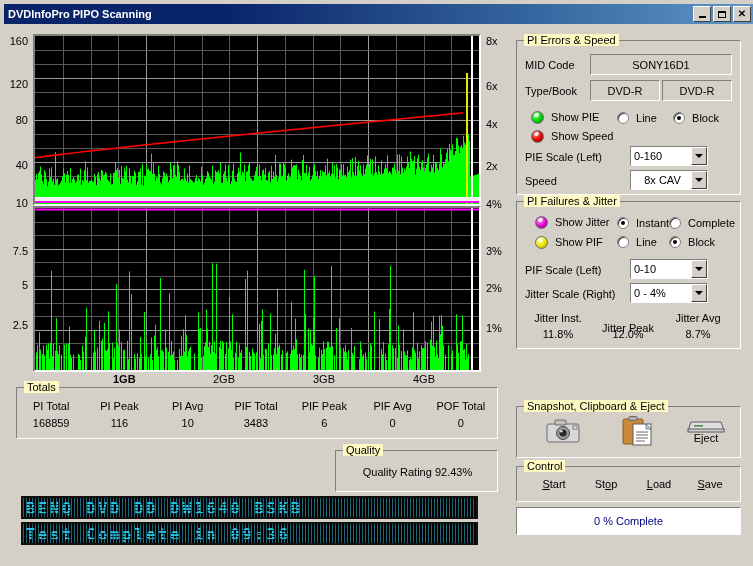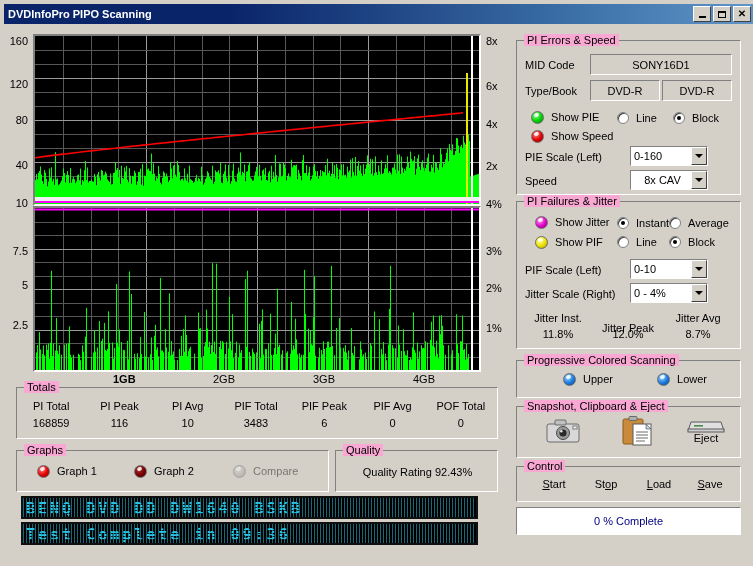--- a/index.html
+++ b/index.html
@@ -23,21 +23,21 @@
     border-right:1px solid #404040;border-bottom:1px solid #404040;
     display:flex;align-items:center;justify-content:center;
     font-size:9px;line-height:1;font-family:"Liberation Sans",sans-serif;}
   .winbtn .gl{display:block;}
   .min-gl{width:7px;height:2px;background:#000;margin-top:5px;}
   .max-gl{width:8px;height:7px;border:1px solid #000;border-top-width:2px;box-sizing:border-box;}
   .cls-gl{font-size:10px;font-weight:bold;line-height:10px;}
   
   .group{position:absolute;box-sizing:border-box;
     border:1px solid #808080;border-right-color:#fff;border-bottom-color:#fff;}
-  .group>.gtitle{position:absolute;top:-7px;left:7px;background:#f9a8d4;
+  .group>.gtitle{position:absolute;top:-7px;left:7px;background:#fef9c3;
     padding:0 3px;font-size:11px;color:#000;white-space:nowrap;}
   
   .chartwrap{position:absolute;background:#000;box-sizing:border-box;
     border-top:2px solid #808080;border-left:2px solid #808080;
     border-right:2px solid #fff;border-bottom:2px solid #fff;}
   .plot{position:absolute;left:0;top:0;right:0;bottom:0;overflow:hidden;background:#000;}
   .axislbl{position:absolute;font-size:11px;color:#000;text-align:right;white-space:nowrap;}
   .axislblR{position:absolute;font-size:11px;color:#000;text-align:left;white-space:nowrap;}
   .xlbl{position:absolute;font-size:11px;color:#000;white-space:nowrap;}
   
@@ -992,35 +992,20 @@
         <div class="ctrtxt" style="left: 0px; top: 29px; width: 68.2857px; text-align: center;">168859</div>
         <div class="ctrtxt" style="left: 68.2857px; top: 29px; width: 68.2857px; text-align: center;">116</div>
         <div class="ctrtxt" style="left: 136.571px; top: 29px; width: 68.2857px; text-align: center;">10</div>
         <div class="ctrtxt" style="left: 204.857px; top: 29px; width: 68.2857px; text-align: center;">3483</div>
         <div class="ctrtxt" style="left: 273.143px; top: 29px; width: 68.2857px; text-align: center;">6</div>
         <div class="ctrtxt" style="left: 341.429px; top: 29px; width: 68.2857px; text-align: center;">0</div>
         <div class="ctrtxt" style="left: 409.714px; top: 29px; width: 68.2857px; text-align: center;">0</div>
       </div>
   </div>
 
-  <div class="group" style="left:14px;top:448px;width:313px;height:42px;">
-    <span class="gtitle">Graphs</span>
-    <div style="position:absolute;left:20px;top:13px;">
-      <span class="led led-red"></span>
-      <span class="rowlbl">Graph 1</span>
-    </div>
-    <div style="position:absolute;left:117px;top:13px;">
-      <span class="led led-darkred"></span>
-      <span class="rowlbl">Graph 2</span>
-    </div>
-    <div style="position:absolute;left:216px;top:13px;opacity:.45;">
-      <span class="led led-gray"></span>
-      <span class="rowlbl">Compare</span>
-    </div>
-  </div>
 
   <div class="group" style="left:333px;top:448px;width:163px;height:42px;">
     <span class="gtitle">Quality</span>
     <div class="ctrtxt" style="left:0;top:15px;width:163px;">Quality Rating 92.43%</div>
   </div>
 
   <div class="ledpanel" style="left:19px;top:494px;width:457px;height:23px;">
     <span class="ledtext">BENQ    DVD DD DW1640 BSKB</span>
     <span class="ledgrid"></span>
   </div>
@@ -1089,21 +1074,21 @@
     <div style="position:absolute;left:18px;top:33px;">
       <span class="led led-yellow"></span>
       <span class="rowlbl">Show PIF</span>
     </div>
     <div style="position:absolute;left:100px;top:14px;">
       <span class="radio on" id="jInstRadio"></span>
       <span class="rowlbl">Instant</span>
     </div>
     <div style="position:absolute;left:152px;top:14px;">
       <span class="radio" id="jAvgRadio"></span>
-      <span class="rowlbl">Average</span>
+      <span class="rowlbl">Complete</span>
     </div>
     <div style="position:absolute;left:100px;top:33px;">
       <span class="radio" id="pifLineRadio"></span>
       <span class="rowlbl">Line</span>
     </div>
     <div style="position:absolute;left:152px;top:33px;">
       <span class="radio on" id="pifBlockRadio"></span>
       <span class="rowlbl">Block</span>
     </div>
 
@@ -1124,31 +1109,20 @@
     </div>
 
     <div class="ctrtxt" style="left:8px;top:110px;width:66px;">Jitter Inst.</div>
     <div class="ctrtxt" style="left:78px;top:120px;width:66px;">Jitter Peak</div>
     <div class="ctrtxt" style="left:148px;top:110px;width:66px;">Jitter Avg</div>
     <div class="ctrtxt" style="left:8px;top:126px;width:66px;">11.8%</div>
     <div class="ctrtxt" style="left:78px;top:126px;width:66px;">12.0%</div>
     <div class="ctrtxt" style="left:148px;top:126px;width:66px;">8.7%</div>
   </div>
 
-  <div class="group" style="left:514px;top:358px;width:225px;height:38px;">
-    <span class="gtitle">Progressive Colored Scanning</span>
-    <div style="position:absolute;left:46px;top:11px;">
-      <span class="led led-blue"></span>
-      <span class="rowlbl">Upper</span>
-    </div>
-    <div style="position:absolute;left:140px;top:11px;">
-      <span class="led led-blue"></span>
-      <span class="rowlbl">Lower</span>
-    </div>
-  </div>
 
   <div class="group" style="left:514px;top:404px;width:225px;height:52px;">
     <span class="gtitle">Snapshot,  Clipboard  &amp; Eject</span>
     <div class="iconbox" style="left:28px;top:10px;">
       <svg width="36" height="28" viewBox="0 0 36 28">
         <rect x="2" y="7" width="32" height="18" rx="2" fill="#d8d8d8" stroke="#6a6a6a"></rect>
         <rect x="10" y="3" width="11" height="5" rx="1" fill="#c0c0c0" stroke="#6a6a6a"></rect>
         <circle cx="18" cy="16" r="6.5" fill="#9a9a9a" stroke="#4a4a4a"></circle>
         <circle cx="18" cy="16" r="3.6" fill="#2a2a2a"></circle>
         <circle cx="16.3" cy="14.3" r="1.2" fill="#e8e8e8"></circle>

